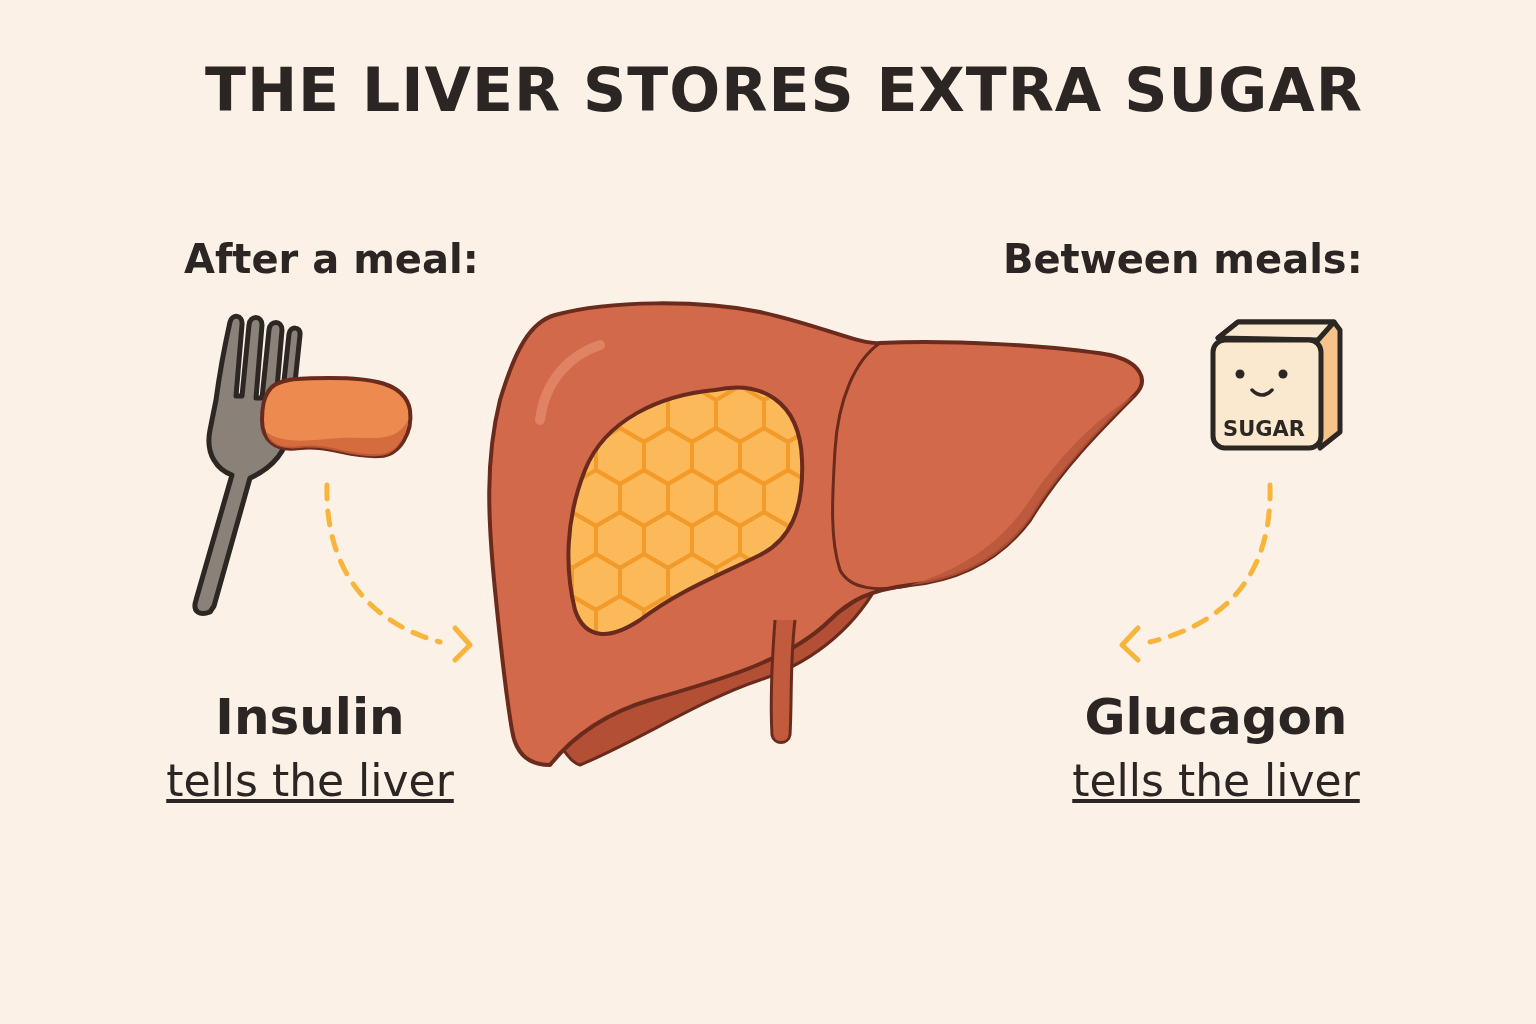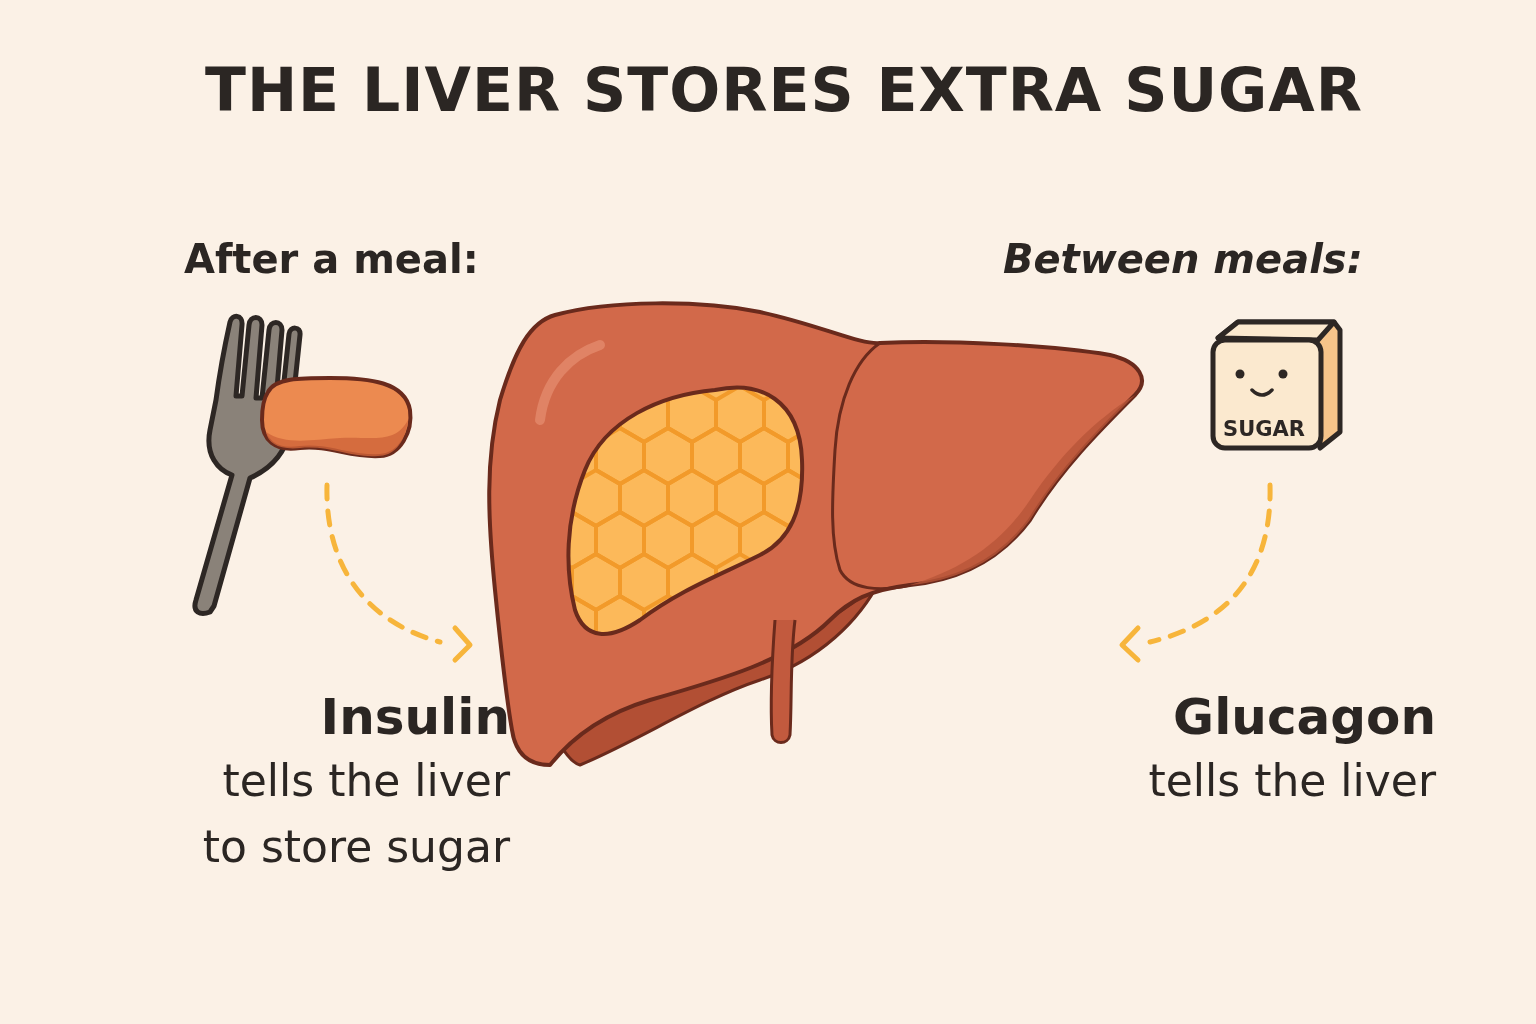--- a/index.html
+++ b/index.html
@@ -14,26 +14,26 @@
     position: absolute; left: 16px; top: 52px; width: 1536px;
     text-align: center; font-weight: bold; font-size: 60px; line-height: 76px;
     letter-spacing: 1px; color: #2b2623;
   }
   .title div { white-space: nowrap; }
   .side-label {
     position: absolute; top: 236px; font-size: 40px; font-weight: bold; color: #2b2623;
     white-space: nowrap;
   }
   .side-label.left { left: 184px; }
-  .side-label.right { left: 1003px; font-style: italic; }
+  .side-label.right { left: 1003px; }
   .hormone {
-    position: absolute; text-align: right; white-space: nowrap;
+    position: absolute; text-align: center; white-space: nowrap;
   }
   .hormone .name { font-size: 50px; font-weight: bold; line-height: 62px; color: #2b2623; }
-  .hormone .desc { font-size: 44px; line-height: 66px; color: #2b2623; }
+  .hormone .desc { font-size: 44px; line-height: 66px; color: #2b2623; text-decoration: underline; }
   .hormone.left { left: 110px; width: 400px; top: 686px; }
   .hormone.right { left: 996px; width: 440px; top: 686px; }
   svg.art { position: absolute; left: 0; top: 0; }
 </style>
 </head>
 <body>
 
 <div class="title">
   <div>THE LIVER STORES EXTRA SUGAR</div>
 </div>
@@ -118,19 +118,18 @@
 
   <g>
     <path d="M1270 485 C1272 560 1240 620 1150 642" fill="none" stroke="#f7b53b" stroke-width="5" stroke-dasharray="14 12" stroke-linecap="round"></path>
     <path d="M1138 628 L1122 645 L1138 660" fill="none" stroke="#f7b53b" stroke-width="5" stroke-linecap="round" stroke-linejoin="round"></path>
   </g>
 </svg>
 
 <div class="hormone left">
   <div class="name">Insulin</div>
   <div class="desc">tells the liver</div>
-  <div class="desc">to store sugar</div>
 </div>
 
 <div class="hormone right">
   <div class="name">Glucagon</div>
   <div class="desc">tells the liver</div>
 </div>
 
 </body></html>

